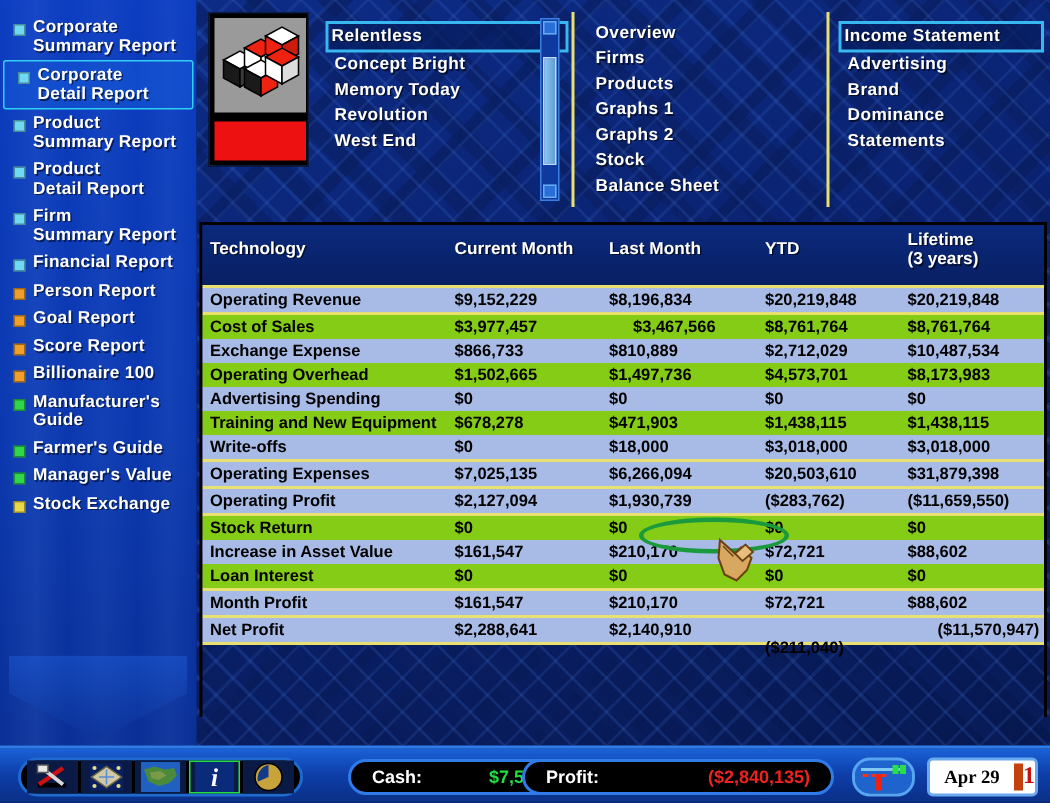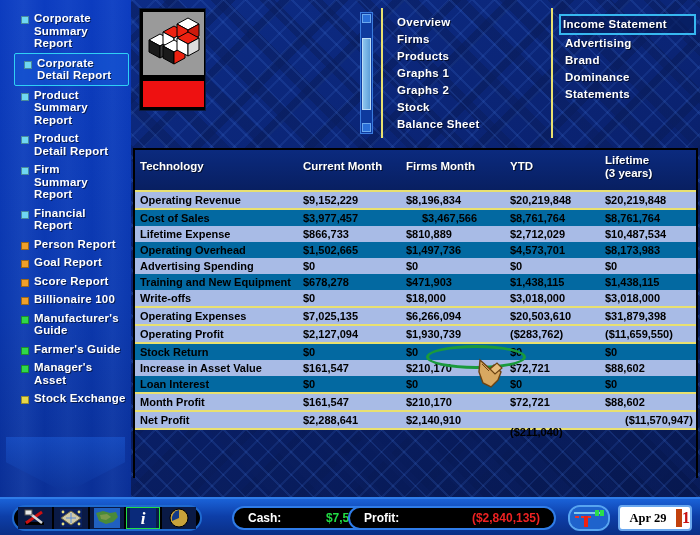--- a/index.html
+++ b/index.html
@@ -37,21 +37,21 @@
                       rgba(120,170,255,.07) 52%, rgba(255,255,255,0) 70%, rgba(120,170,255,.08) 86%, rgba(255,255,255,0) 100%),
       linear-gradient(180deg,#0c3cc0 0%,#0b38ae 60%,#0a2f96 100%);
   }
   #sidebar .arrowbase{
     position:absolute; left:6px; right:6px; bottom:4px; height:56px;
     background:
       linear-gradient(180deg, rgba(30,95,220,.85), rgba(12,50,150,.85));
     clip-path: polygon(0 0,100% 0,100% 45%,50% 100%,0 45%);
     opacity:.55;
   }
-  .sb-list{ position:relative; padding:9px 0 0 12px; }
+  .sb-list{ position:relative; padding:9px 0 0 0; }
   .sb-item{
     position:relative;
     display:flex; align-items:flex-start; gap:5px;
     padding:3px 4px 3px 9px;
     cursor:pointer;
   }
   .sb-item.sel{
     border:1px solid #2fd0f5;
     background:rgba(20,90,215,.55);
     border-radius:2px;
@@ -137,21 +137,21 @@
   .thead .hcell{
     position:absolute; top:10px;
     color:#ffffff; font-size:11.5px; font-weight:bold; line-height:13px;
     text-shadow:1px 1px 0 rgba(0,0,0,.6);
   }
   .grp{ border-bottom:2px solid #e8e070; }
   .row{
     position:relative; height:16px;
     display:block;
   }
-  .row.lt{ background:#0369a1; }
+  .row.lt{ background:#84cc16; }
   .row.md{ background:#a8bbe6; }
   .row .c{
     position:absolute; top:1px;
     color:#000; font-size:11px; font-weight:bold; line-height:14px;
     white-space:nowrap;
   }
   .row.sum .c{ font-weight:bold; }
   .row .c.desc{ left:5px; }
 
   
@@ -259,21 +259,21 @@
       <div class="sb-item">
         <span class="sb-bullet" style="background: rgb(47, 216, 74);"></span>
         <span class="sb-label">Manufacturer's<br>Guide</span>
       </div>
       <div class="sb-item">
         <span class="sb-bullet" style="background: rgb(47, 216, 74);"></span>
         <span class="sb-label">Farmer's Guide</span>
       </div>
       <div class="sb-item">
         <span class="sb-bullet" style="background: rgb(47, 216, 74);"></span>
-        <span class="sb-label">Manager's Asset</span>
+        <span class="sb-label">Manager's Value</span>
       </div>
       <div class="sb-item">
         <span class="sb-bullet" style="background: rgb(232, 216, 74);"></span>
         <span class="sb-label">Stock Exchange</span>
       </div>
     </div>
 </div>
 
 <div id="rightpanel">
   <div class="citybg"></div>
@@ -303,20 +303,27 @@
 
             <polygon points="34,26 45,20 56,26 45,32" fill="#ee2211"></polygon>
             <polygon points="34,26 45,32 45,44 34,38" fill="#ffffff"></polygon>
             <polygon points="45,32 56,26 56,38 45,44" fill="#dddddd"></polygon>
           </g>
         </svg>
       </div>
       <div class="logo-bar"></div>
     </div>
 
+    <div class="menu-col" id="menu-companies" style="left:88px;width:160px;">
+        <div class="menu-item sel">Relentless</div>
+        <div class="menu-item">Concept Bright</div>
+        <div class="menu-item">Memory Today</div>
+        <div class="menu-item">Revolution</div>
+        <div class="menu-item">West End</div>
+      </div>
     <div class="vscroll">
       <div class="btn up"></div>
       <div class="thumb"></div>
       <div class="btn dn"></div>
     </div>
     <div class="divider-v" style="left:250px;"></div>
 
     <div class="menu-col" id="menu-sections" style="left:262px;width:150px;">
         <div class="menu-item">Overview</div>
         <div class="menu-item">Firms</div>
@@ -334,21 +341,21 @@
         <div class="menu-item">Brand</div>
         <div class="menu-item">Dominance</div>
         <div class="menu-item">Statements</div>
       </div>
   </div>
 
   <div id="table">
     <div class="thead">
       <div class="hcell" style="left:5px;">Technology</div>
       <div class="hcell" style="left:168px;">Current Month</div>
-      <div class="hcell" style="left:271px;">Firms Month</div>
+      <div class="hcell" style="left:271px;">Last Month</div>
       <div class="hcell" style="left:375px;">YTD</div>
       <div class="hcell" style="left:470px;top:4px;">
         <span>Lifetime</span><br>
         <span>(3 years)</span>
       </div>
     </div>
     <div id="tbody">
         <div class="grp">
           <div class="row md sum">
             <span class="c desc">Operating Revenue</span>
@@ -360,21 +367,21 @@
         </div>
         <div class="grp">
           <div class="row lt">
             <span class="c desc">Cost of Sales</span>
             <span class="c" style="left: 168px;">$3,977,457</span>
             <span class="c" style="left: 271px; padding-left: 16px;">$3,467,566</span>
             <span class="c" style="left: 375px;">$8,761,764</span>
             <span class="c" style="left: 470px;">$8,761,764</span>
           </div>
           <div class="row md">
-            <span class="c desc">Lifetime Expense</span>
+            <span class="c desc">Exchange Expense</span>
             <span class="c" style="left: 168px;">$866,733</span>
             <span class="c" style="left: 271px;">$810,889</span>
             <span class="c" style="left: 375px;">$2,712,029</span>
             <span class="c" style="left: 470px;">$10,487,534</span>
           </div>
           <div class="row lt">
             <span class="c desc">Operating Overhead</span>
             <span class="c" style="left: 168px;">$1,502,665</span>
             <span class="c" style="left: 271px;">$1,497,736</span>
             <span class="c" style="left: 375px;">$4,573,701</span>

